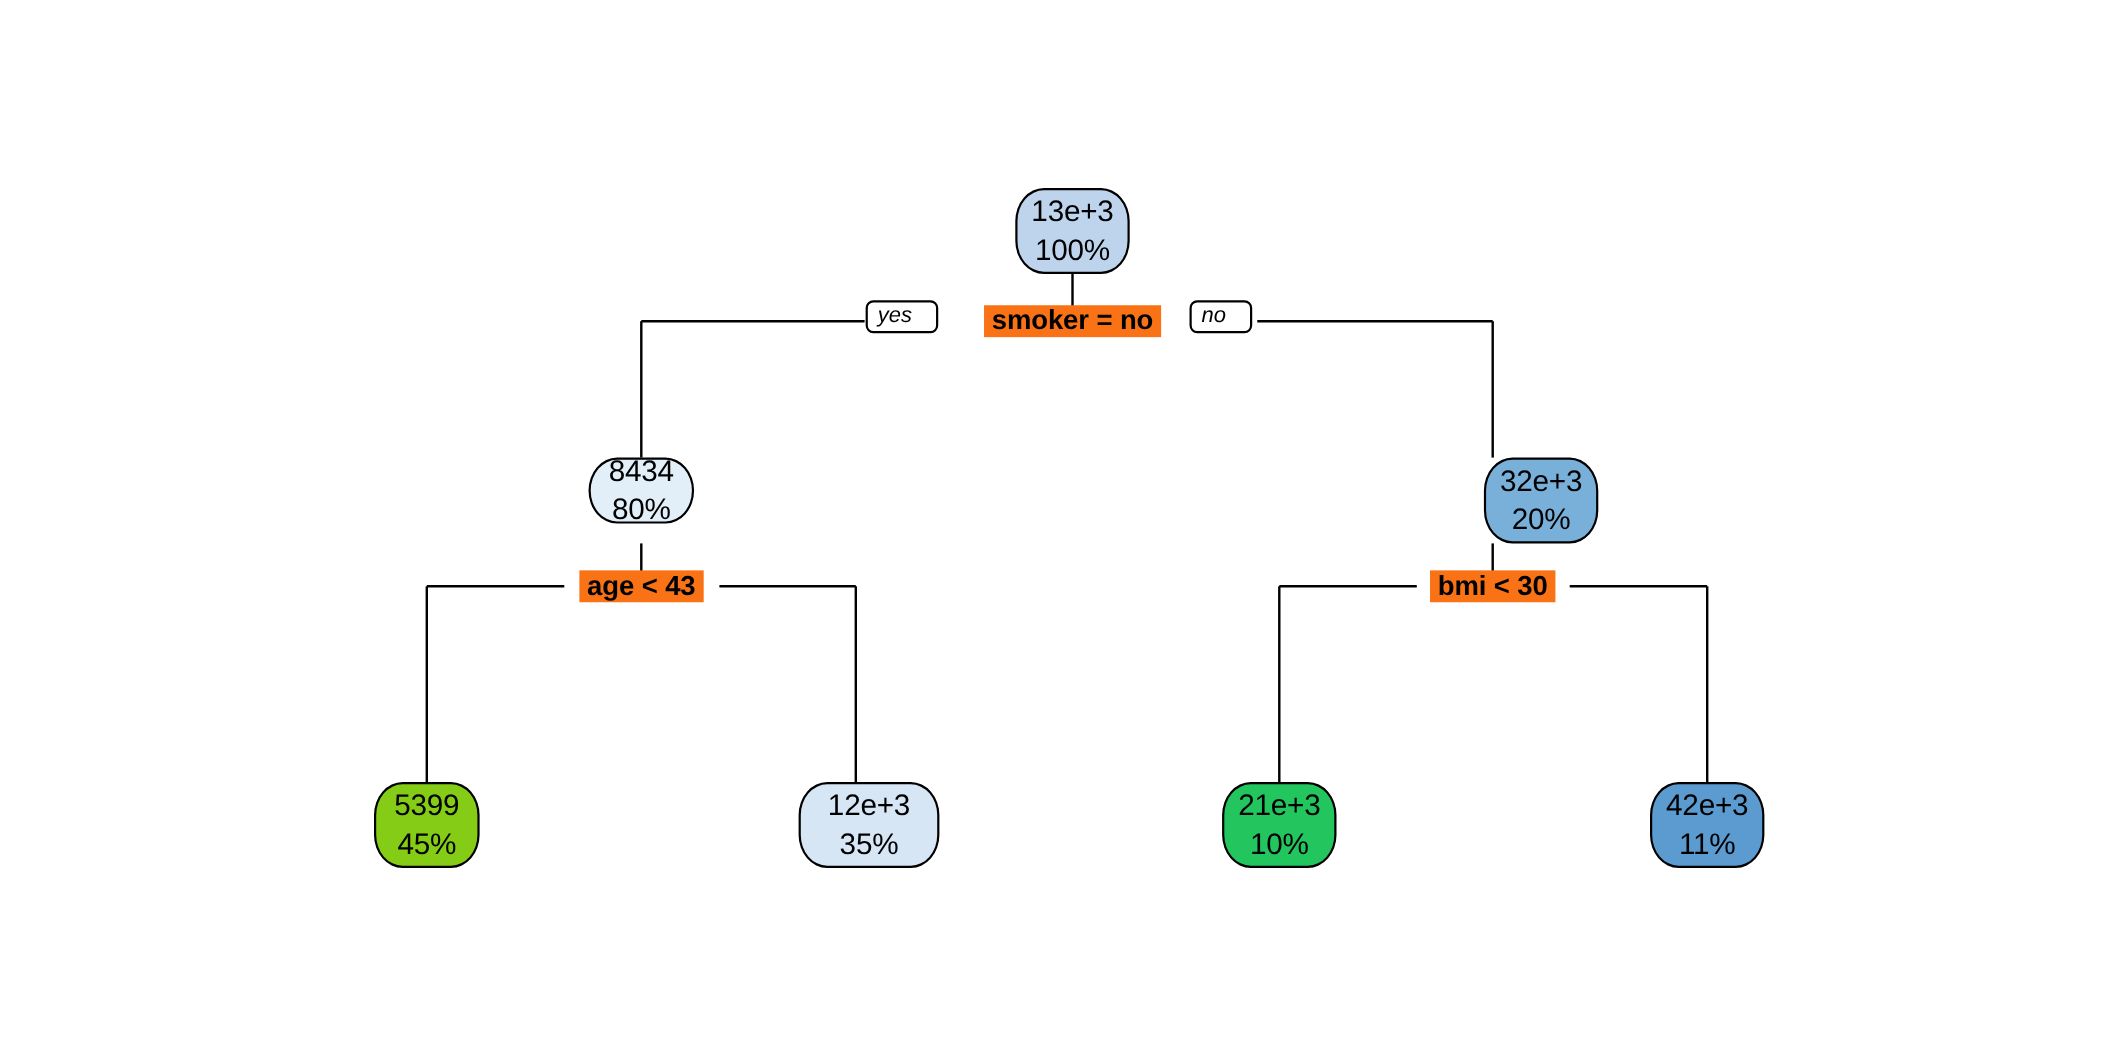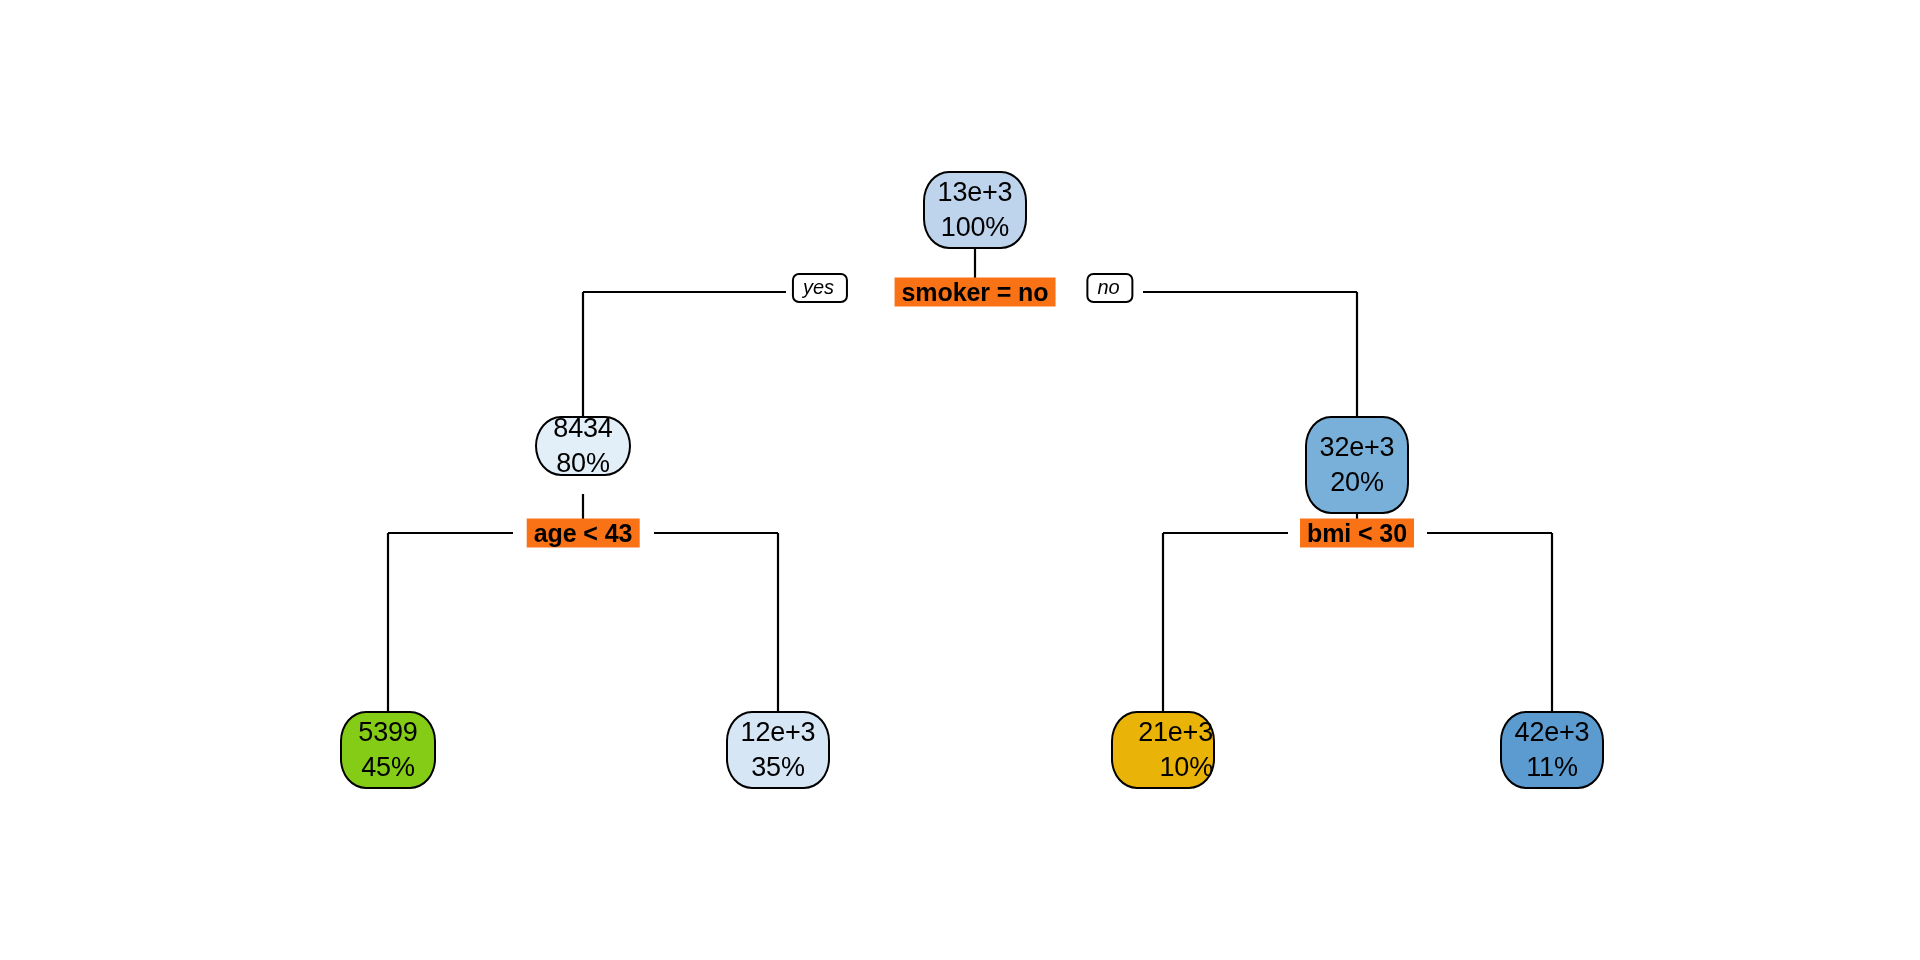--- a/index.html
+++ b/index.html
@@ -62,21 +62,21 @@
   }
   .branch-tag {
     position: absolute;
     font-family: "Liberation Sans", sans-serif;
     font-size: 20px;
     font-style: italic;
     color: #000000;
     background: #ffffff;
     border: 2.2px solid #000000;
     border-radius: 7px;
-    padding: 2px 12px 3px 9px;
+    padding: 2px 22px 3px 9px;
     white-space: nowrap;
     transform: translate(-50%, -50%);
     z-index: 5;
     line-height: 1.05;
   }
 </style>
 </head>
 <body>
 
 <div id="tree-canvas" style="background: rgb(255, 255, 255); border-radius: 29px;">
@@ -108,36 +108,36 @@
   <div class="node" style="left: 923px; top: 171px; width: 104px; height: 78px; background: rgb(190, 212, 236); border-color: rgb(0, 0, 0);">
     <span class="node-line">13e+3</span>
     <span class="node-line">100%</span>
   </div>
 
   <div class="node" style="left: 535px; top: 416px; width: 96px; height: 60px; background: rgb(226, 238, 248); border-color: rgb(0, 0, 0);">
     <span class="node-line">8434</span>
     <span class="node-line">80%</span>
   </div>
 
-  <div class="node" style="left: 1305px; top: 416px; width: 104px; height: 98px; background: rgb(121, 176, 217); border-color: rgb(0, 0, 0);">
+  <div class="node" style="left: 1349px; top: 416px; width: 104px; height: 78px; background: rgb(121, 176, 217); border-color: rgb(0, 0, 0);">
     <span class="node-line">32e+3</span>
     <span class="node-line">20%</span>
   </div>
 
   <div class="node" style="left: 340px; top: 711px; width: 96px; height: 78px; background: #84cc16; border-color: rgb(0, 0, 0);">
     <span class="node-line">5399</span>
     <span class="node-line">45%</span>
   </div>
 
-  <div class="node" style="left: 726px; top: 711px; width: 104px; height: 78px; background: rgb(214, 230, 245); border-color: rgb(0, 0, 0);">
+  <div class="node" style="left: 726px; top: 711px; width: 128px; height: 78px; background: rgb(214, 230, 245); border-color: rgb(0, 0, 0);">
     <span class="node-line">12e+3</span>
     <span class="node-line">35%</span>
   </div>
 
-  <div class="node" style="left: 1111px; top: 711px; width: 104px; height: 78px; background: #eab308; border-color: rgb(0, 0, 0); align-items: flex-end;">
+  <div class="node" style="left: 1111px; top: 711px; width: 104px; height: 78px; background: #22c55e; border-color: rgb(0, 0, 0);">
     <span class="node-line">21e+3</span>
     <span class="node-line">10%</span>
   </div>
 
   <div class="node" style="left: 1500px; top: 711px; width: 104px; height: 78px; background: rgb(91, 155, 208); border-color: rgb(0, 0, 0); text-align: center;">
     <span class="node-line">42e+3</span>
     <span class="node-line">11%</span>
   </div>
 
   <div class="split-label" style="left: 975px; top: 292px;">smoker = no</div>

